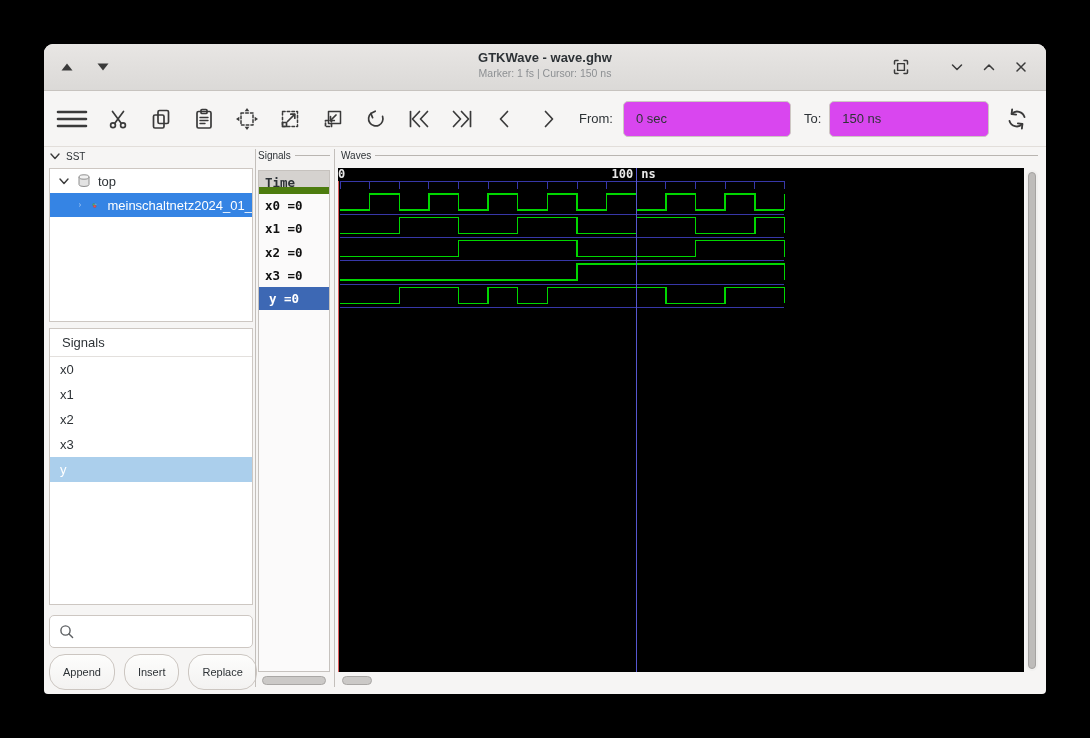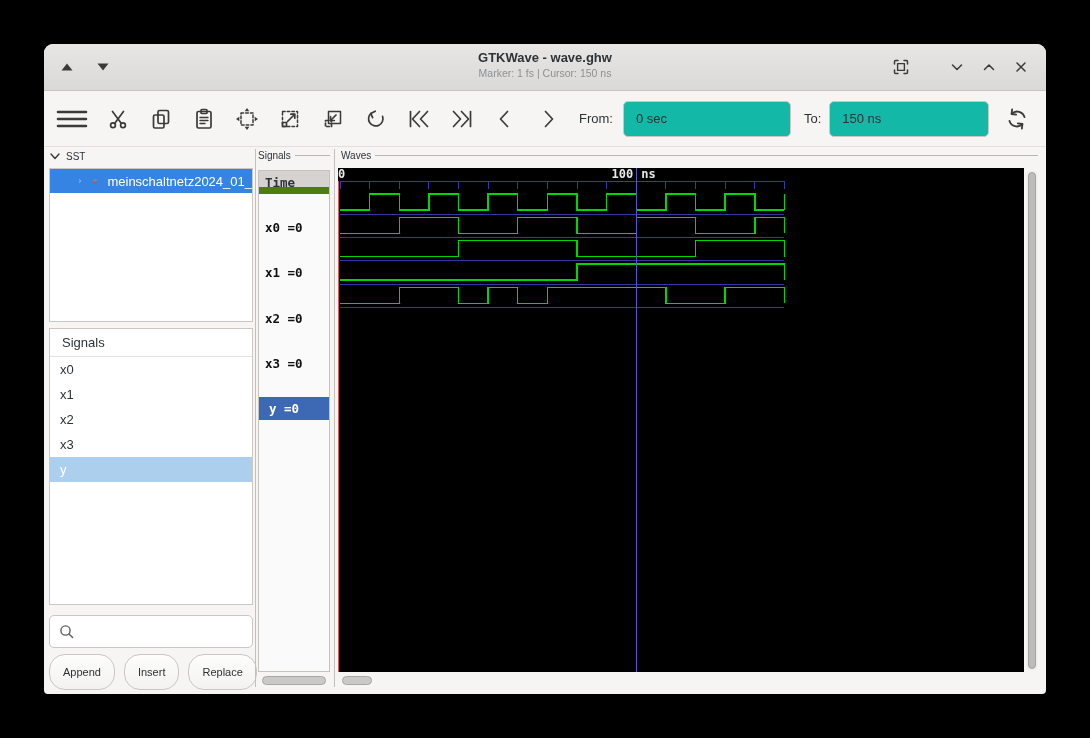--- a/index.html
+++ b/index.html
@@ -23,21 +23,21 @@
   .tb-right .tb-btn { margin-left:10px; }
 
   
   .toolbar { height:56px; display:flex; align-items:center; padding:0 10px; gap:13px;
              background:#f6f5f4; border-bottom:1px solid #e2deda; }
   .tool-btn { width:30px; height:30px; flex:0 0 auto; display:flex; align-items:center; justify-content:center;
               background:none; border:none; padding:0; cursor:default; }
   .tool-btn.menu { width:36px; }
   .tool-label { font-size:13px; color:#2d3236; flex:0 0 auto; }
   .tool-label.from { margin-left:3px; }
-  .tool-input { height:36px; border:1px solid #cdc7c2; border-radius:5px; background:#14b8a6;
+  .tool-input { height:36px; border:1px solid #cdc7c2; border-radius:5px; background:#d946ef;
                 font-size:13px; color:#2e3436; padding:0 12px; font-family:inherit; }
   .tool-input.from { width:168px; margin-left:-3px; }
   .tool-input.to { width:160px; margin-left:-5px; }
 
   
   .content { position:relative; height:547px; }
   .panel-box { position:absolute; background:#fff; border:1px solid #cdc7c2; }
 
   .frame-head { position:absolute; display:flex; align-items:center; font-size:10px; color:#2d3236; }
   .frame-head .chev { margin-right:5px; }
@@ -61,21 +61,21 @@
               border:1px solid #ccc6c1; border-radius:16px; font-family:inherit; }
   .push-btn + .push-btn { margin-left:9px; }
 
   .sash { position:absolute; top:2px; width:1px; height:538px; background:#c3bfbb; }
 
   
   .mid-head { left:214px; top:3px; width:72px; }
   .mid-box { left:214px; top:23px; width:72px; height:502px; background:#fbfafa; border:1px solid #c6c2be; overflow:hidden;
              font-family:"DejaVu Sans Mono","Liberation Mono",monospace; font-weight:700; font-size:12.5px; }
   .time-head { height:23px; line-height:23px; background:#d5d2cf; border-bottom:7px solid #4d7c0f; padding-left:6px; }
-  .val-row { height:23.3px; line-height:23.3px; padding-left:6px; color:#111;margin-top:22px; }
+  .val-row { height:23.3px; line-height:23.3px; padding-left:6px; color:#111; }
   .val-row.selected { background:#3d68b4; color:#fff; padding-left:10px; }
 
   .hscroll { position:absolute; top:529px; height:9px; }
   .hscroll .thumb { position:absolute; top:0; height:9px; background:#cbc9c7; border:1px solid #a9a7a5; border-radius:5px; }
 
   
   .waves-head { left:297px; top:3px; width:697px; }
   .wave-area { position:absolute; left:294px; top:21px; width:686px; height:504px; background:#000; }
   .vscroll { position:absolute; left:982px; top:23px; width:12px; height:501px; background:#f1f0ef; border-radius:6px; }
   .vscroll .thumb { position:absolute; left:2px; top:2px; width:8px; height:497px; background:#bebcba; border:1px solid #a5a3a1; border-radius:5px; }
@@ -230,20 +230,30 @@
   <div class="content">
 
     <div class="frame-head sst-head">
       <svg class="icon chev" width="12" height="12" viewBox="0 0 12 12">
           <polyline class="istroke" style="stroke-width:1.4" points="2,4 6,8.5 10,4"></polyline>
         </svg>
       <span>SST</span>
     </div>
 
     <div class="panel-box tree-box">
+      <div class="tree-row root">
+        <svg class="icon" width="12" height="12" viewBox="0 0 12 12">
+            <polyline class="istroke" style="stroke-width:1.4" points="2,4 6,8.5 10,4"></polyline>
+          </svg>
+        <svg class="icon" width="16" height="16" viewBox="0 0 16 16">
+          <path d="M3 4 V11.5 A5 2 0 0 0 13 11.5 V4" fill="#e3e3e3" stroke="#8f8f8f" stroke-width="1"></path>
+          <ellipse cx="8" cy="4" rx="5" ry="2.2" fill="#f2f2f2" stroke="#8f8f8f" stroke-width="1"></ellipse>
+        </svg>
+        <span>top</span>
+      </div>
       <div class="tree-row selected">
         <svg class="icon" width="12" height="12" viewBox="0 0 12 12">
             <polyline points="4,2 8.5,6 4,10" fill="none" stroke="#fff" stroke-width="1.4" stroke-linecap="round" stroke-linejoin="round"></polyline>
           </svg>
         <svg class="icon" width="17" height="17" viewBox="0 0 17 17">
           <circle cx="6" cy="6.2" r="4.2" fill="#56b86b" stroke="#2e7d43" stroke-width="0.8"></circle>
           <circle cx="11.2" cy="5.6" r="4.2" fill="#57a6e0" stroke="#2d6da5" stroke-width="0.8"></circle>
           <circle cx="8.4" cy="11" r="4.2" fill="#e05555" stroke="#a53030" stroke-width="0.8"></circle>
         </svg>
         <span>meinschaltnetz2024_01_</span>

